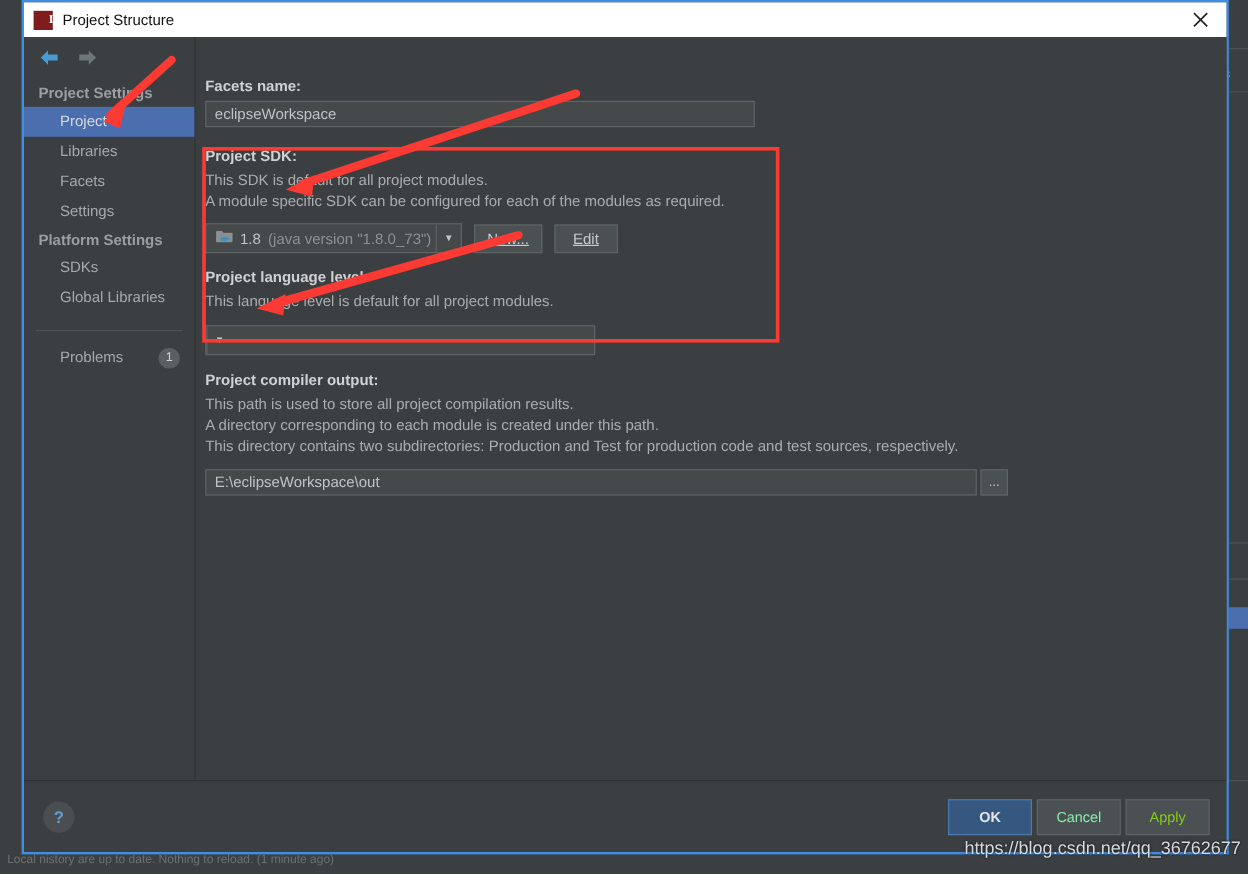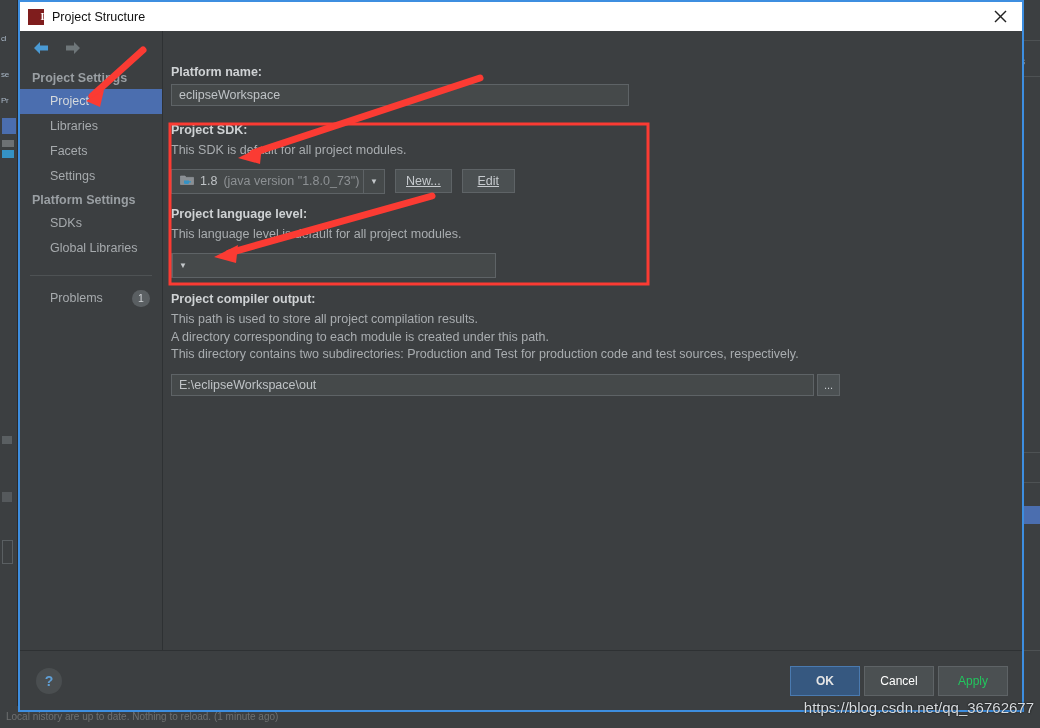--- a/index.html
+++ b/index.html
@@ -142,21 +142,21 @@
   .txtfield {
     background: #45494a;
     border: 1px solid #5e6366;
     color: #bfc3c6;
     font-size: 12.5px;
     height: 22px;
     line-height: 20px;
     padding: 0 7px;
     display: flex; align-items: center;
   }
-  .row { display: flex; align-items: flex-start; }
+  .row { display: flex; align-items: center; }
   .combo {
     background: #45494a;
     border: 1px solid #5e6366;
     height: 25px;
     display: flex; align-items: center;
     color: #bfc3c6; font-size: 12.5px;
   }
   .combo .val {
     flex: 1; padding: 0 8px;
     display: flex; align-items: center; gap: 6px;
@@ -202,60 +202,49 @@
     width: 26px; height: 26px; border-radius: 50%;
     background: #4a4e50;
     color: #5f9fd6; font-size: 14px; font-weight: bold;
     display: flex; align-items: center; justify-content: center;
     cursor: pointer;
   }
   .footer-spacer { flex: 1; }
   .fbtn {
     width: 70px; height: 30px;
     border: 1px solid #5e6366;
-    background: #4b5052; color: #ffffff;
+    background: #4b5052; color: #86efac;
     font-size: 12px;
     display: flex; align-items: center; justify-content: center;
     margin-left: 4px;
     cursor: pointer;
   }
   .fbtn.primary {
     background: #365880; border-color: #4a7ab0;
     color: #e5e5e5; font-weight: bold;
   }
-  .fbtn.disabled { color: #22c55e; }
+  .fbtn.disabled { color: #84cc16; }
 
   
   #annotations {
     position: absolute; inset: 0;
     pointer-events: none;
   }
   .watermark {
     position: absolute;
     right: 6px; bottom: 12px;
     color: #d8dbde; font-size: 15px;
     font-family: "Liberation Sans", sans-serif;
     text-shadow: 0 0 2px #000;
   }
 </style>
 </head>
 <body>
 
 <div id="ide-backdrop">
-  <div class="ide-left-strip">
-    <div class="tiny-label" style="position:absolute;top:34px;">cl</div>
-    <div class="tiny-label" style="position:absolute;top:70px;">se</div>
-    <div class="tiny-label" style="position:absolute;top:96px;">Pr</div>
-    <div style="position:absolute;top:118px;left:2px;width:14px;height:16px;background:#4b6eaf;"></div>
-    <div style="position:absolute;top:140px;left:2px;width:12px;height:7px;background:#6d7174;"></div>
-    <div style="position:absolute;top:150px;left:2px;width:12px;height:8px;background:#3592c4;"></div>
-    <div style="position:absolute;top:436px;left:2px;width:10px;height:8px;background:#5a5f62;"></div>
-    <div style="position:absolute;top:492px;left:2px;width:10px;height:10px;background:#55595c;"></div>
-    <div style="position:absolute;top:540px;left:2px;width:11px;height:24px;border:1px solid #5a5f62;"></div>
-  </div>
 
   <div class="ide-right-strip">
     <div class="tiny-label" style="position:absolute;top:57px;left:2px;">8</div>
     <div class="tiny-label" style="position:absolute;top:241px;left:2px;">)</div>
     <div class="tiny-label" style="position:absolute;top:293px;left:2px;">t</div>
     <div style="position:absolute;top:40px;left:0;width:22px;height:1px;background:#4e5254;"></div>
     <div style="position:absolute;top:76px;left:0;width:22px;height:1px;background:#4e5254;"></div>
     <div style="position:absolute;top:452px;left:0;width:22px;height:1px;background:#4e5254;"></div>
     <div style="position:absolute;top:482px;left:0;width:22px;height:1px;background:#4e5254;"></div>
     <div style="position:absolute;top:506px;left:0;width:22px;height:18px;background:#4b6eaf;"></div>
@@ -307,25 +296,26 @@
       <div class="sidebar-sep"></div>
 
       <div class="nav-item with-badge">
         <span>Problems</span>
         <span class="badge">1</span>
       </div>
     </div>
 
     <div class="main">
 
-      <div class="sec-title">Platform name:</div>
+      <div class="sec-title">Facets name:</div>
       <div class="txtfield" style="width:458px;margin-top:3px;" placeholder="">eclipseWorkspace</div>
 
       <div class="sec-title" style="margin-top:17px;">Project SDK:</div>
       <div class="sec-desc">This SDK is default for all project modules.</div>
+      <div class="sec-desc">A module specific SDK can be configured for each of the modules as required.</div>
 
       <div class="row" style="margin-top:9px;gap:10px;">
         <div class="combo" style="width:214px;">
           <div class="val">
             <span>
               <svg width="14" height="12" viewBox="0 0 14 12" aria-hidden="true">
                 <path d="M0.5 2 L5 2 L6.2 3.4 L13.5 3.4 L13.5 10.5 L0.5 10.5 Z" fill="#8a8f93" stroke="#9aa0a4" stroke-width="0.6"></path>
                 <path d="M4 6.5 L9 6.5 L9 9 Q9 10 7.6 10 L5.4 10 Q4 10 4 9 Z" fill="#3592c4"></path>
                 <rect x="9.2" y="7" width="1.6" height="1.6" fill="#3592c4"></rect>
               </svg>

